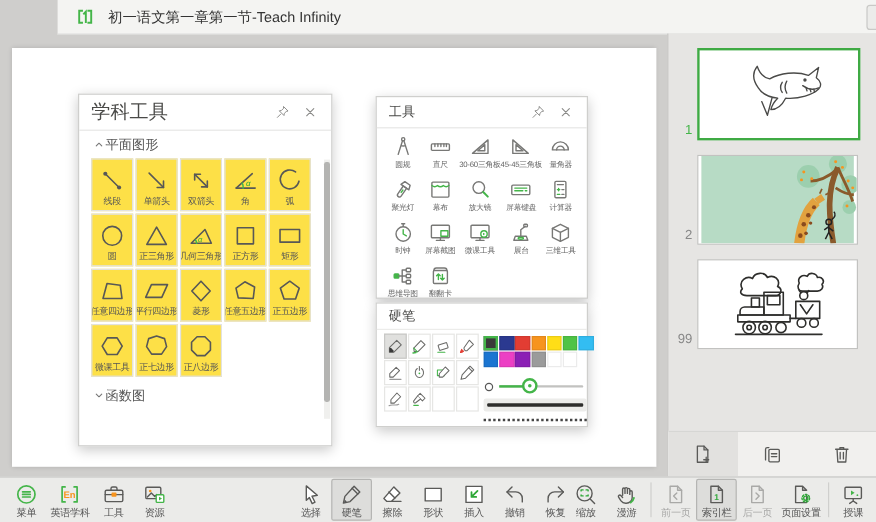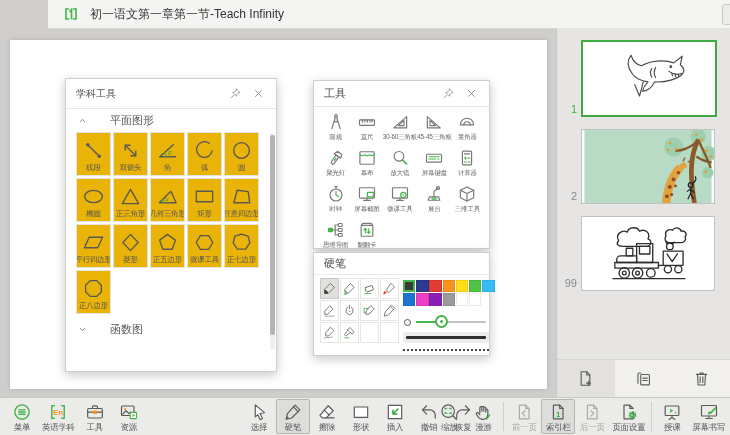--- a/index.html
+++ b/index.html
@@ -16,27 +16,27 @@
           display:flex;align-items:center;justify-content:center;font-size:12px;color:#555;cursor:default;}
   
   .canvas{position:absolute;left:10px;top:40px;width:537px;height:349px;background:#fff;
           box-shadow:0 0 4px rgba(0,0,0,.15);}
   
   .panel{position:absolute;background:#fff;border:1px solid #cfcfcd;box-shadow:0 3px 10px rgba(0,0,0,.22);}
   .subject-panel{left:65px;top:78px;width:210px;height:292px;}
   .tools-panel{left:313px;top:80px;width:175px;height:167px;}
   .pen-panel{left:313px;top:252px;width:175px;height:102px;}
   .panel-header{height:29px;display:flex;align-items:center;padding:0 10px;border-bottom:1px solid #e7e7e5;}
-  .panel-title{font-size:10px;color:#4a4a48;flex:1;}
+  .panel-title{font-size:16px;color:#4a4a48;flex:1;}
   .ph-ic{width:14px;height:14px;margin-left:9px;display:inline-flex;}
   .ph-ic svg{width:13px;height:13px;stroke:#8a8a88;}
-  .section-row{height:22px;display:flex;align-items:center;padding:0 11px;font-size:11px;color:#555;gap:22px;}
+  .section-row{height:22px;display:flex;align-items:center;padding:0 11px;font-size:11px;color:#555;gap:0;}
   .section-row svg{width:11px;height:11px;stroke:#777;}
   .shapes-grid{display:grid;grid-template-columns:repeat(5,35px);gap:2px;padding:1px 9px 0 10px;}
-  .shape-cell{height:42px;border:1px solid #e2e2e0;background:#eab308;display:flex;flex-direction:column;
+  .shape-cell{height:42px;border:1px solid #e2e2e0;background:#fde047;display:flex;flex-direction:column;
               align-items:center;justify-content:flex-end;overflow:hidden;}
   .shape-cell svg{width:23px;height:23px;stroke:#585856;flex:0 0 auto;margin:3px 0 1px 0;}
   .shape-label{font-size:7.5px;color:#555;white-space:nowrap;line-height:10px;padding-bottom:2px;
                letter-spacing:-.3px;}
   .fnrow{margin-top:4px;font-family:Liberation Mono, monospace;}
   .scrollbar{position:absolute;right:1px;top:54px;width:5px;height:216px;background:#f0f0ee;}
   .scroll-thumb{position:absolute;left:0;top:2px;width:5px;height:200px;background:#b4b4b2;border-radius:2px;}
   
   .tools-grid{display:grid;grid-template-columns:repeat(5,1fr);row-gap:3px;padding:5px 6px 0 6px;}
   .tool-item{display:flex;flex-direction:column;align-items:center;height:33px;overflow:visible;}
@@ -143,20 +143,27 @@
         <div class="shape-cell">
           <svg viewBox="0 0 24 24" fill="none" stroke="#6e6e6c" stroke-width="1.4" stroke-linecap="round" stroke-linejoin="round">
             <line x1="6" y1="6" x2="18" y2="18"></line>
             <circle cx="6" cy="6" r="1.8" fill="#585856" stroke="none"></circle>
             <circle cx="18" cy="18" r="1.8" fill="#585856" stroke="none"></circle>
           </svg>
           <div class="shape-label">线段</div>
         </div>
         <div class="shape-cell">
           <svg viewBox="0 0 24 24" fill="none" stroke="#6e6e6c" stroke-width="1.4" stroke-linecap="round" stroke-linejoin="round">
+            <line x1="5.5" y1="5.5" x2="18" y2="18"></line>
+            <path d="M12.5 18 H18 V12.5"></path>
+          </svg>
+          <div class="shape-label">单箭头</div>
+        </div>
+        <div class="shape-cell">
+          <svg viewBox="0 0 24 24" fill="none" stroke="#6e6e6c" stroke-width="1.4" stroke-linecap="round" stroke-linejoin="round">
             <line x1="6.5" y1="6.5" x2="17.5" y2="17.5"></line>
             <path d="M6.5 11.5 V6.5 H11.5 M12.5 17.5 H17.5 V12.5"></path>
           </svg>
           <div class="shape-label">双箭头</div>
         </div>
         <div class="shape-cell">
           <svg viewBox="0 0 24 24" fill="none" stroke="#6e6e6c" stroke-width="1.4" stroke-linecap="round" stroke-linejoin="round">
             <line x1="4" y1="18.5" x2="20.5" y2="18.5"></line>
             <line x1="4" y1="18.5" x2="18" y2="6"></line>
             <path d="M10 18.5 A6.5 6.5 0 0 0 9.2 14.2" stroke="#44b549"></path>
@@ -171,40 +178,40 @@
           <div class="shape-label">弧</div>
         </div>
         <div class="shape-cell">
           <svg viewBox="0 0 24 24" fill="none" stroke="#6e6e6c" stroke-width="1.4" stroke-linecap="round" stroke-linejoin="round">
             <circle cx="12" cy="12" r="8.2"></circle>
           </svg>
           <div class="shape-label">圆</div>
         </div>
         <div class="shape-cell">
           <svg viewBox="0 0 24 24" fill="none" stroke="#6e6e6c" stroke-width="1.4" stroke-linecap="round" stroke-linejoin="round">
-            <ellipse cx="12" cy="12" rx="9.2" ry="6.4"></ellipse>
-          </svg>
-          <div class="shape-label">椭圆</div>
-        </div>
-        <div class="shape-cell">
-          <svg viewBox="0 0 24 24" fill="none" stroke="#6e6e6c" stroke-width="1.4" stroke-linecap="round" stroke-linejoin="round">
             <path d="M12 4.5 L20.5 19.5 H3.5 Z"></path>
           </svg>
           <div class="shape-label">正三角形</div>
         </div>
         <div class="shape-cell">
           <svg viewBox="0 0 24 24" fill="none" stroke="#6e6e6c" stroke-width="1.4" stroke-linecap="round" stroke-linejoin="round">
             <path d="M3.5 18.5 H21 L15.5 6.5 Z"></path>
             <path d="M8.2 18.5 A4.5 4.5 0 0 0 7.2 15.7" stroke="#44b549"></path>
             <text x="9.5" y="17" font-size="6.5" font-style="italic" fill="#2fa838" stroke="none">α</text>
           </svg>
           <div class="shape-label">几何三角形</div>
         </div>
         <div class="shape-cell">
           <svg viewBox="0 0 24 24" fill="none" stroke="#6e6e6c" stroke-width="1.4" stroke-linecap="round" stroke-linejoin="round">
+            <rect x="5" y="5" width="14" height="14"></rect>
+          </svg>
+          <div class="shape-label">正方形</div>
+        </div>
+        <div class="shape-cell">
+          <svg viewBox="0 0 24 24" fill="none" stroke="#6e6e6c" stroke-width="1.4" stroke-linecap="round" stroke-linejoin="round">
             <rect x="3.5" y="6.5" width="17" height="11"></rect>
           </svg>
           <div class="shape-label">矩形</div>
         </div>
         <div class="shape-cell">
           <svg viewBox="0 0 24 24" fill="none" stroke="#6e6e6c" stroke-width="1.4" stroke-linecap="round" stroke-linejoin="round">
             <path d="M7.5 5.5 L19 7 L20.5 18.5 H4 Z"></path>
           </svg>
           <div class="shape-label">任意四边形</div>
         </div>
@@ -212,20 +219,26 @@
           <svg viewBox="0 0 24 24" fill="none" stroke="#6e6e6c" stroke-width="1.4" stroke-linecap="round" stroke-linejoin="round">
             <path d="M7.5 6.5 H21.5 L16.5 17.5 H2.5 Z"></path>
           </svg>
           <div class="shape-label">平行四边形</div>
         </div>
         <div class="shape-cell">
           <svg viewBox="0 0 24 24" fill="none" stroke="#6e6e6c" stroke-width="1.4" stroke-linecap="round" stroke-linejoin="round">
             <path d="M12 3.5 L20 12 L12 20.5 L4 12 Z"></path>
           </svg>
           <div class="shape-label">菱形</div>
+        </div>
+        <div class="shape-cell">
+          <svg viewBox="0 0 24 24" fill="none" stroke="#6e6e6c" stroke-width="1.4" stroke-linecap="round" stroke-linejoin="round">
+            <path d="M11.5 4 L20 8.5 L18.8 18.5 L5.8 18 L3.8 9.5 Z"></path>
+          </svg>
+          <div class="shape-label">任意五边形</div>
         </div>
         <div class="shape-cell">
           <svg viewBox="0 0 24 24" fill="none" stroke="#6e6e6c" stroke-width="1.4" stroke-linecap="round" stroke-linejoin="round">
             <path d="M12 3.5 L20.2 9.5 L17 19 H7 L3.8 9.5 Z"></path>
           </svg>
           <div class="shape-label">正五边形</div>
         </div>
         <div class="shape-cell">
           <svg viewBox="0 0 24 24" fill="none" stroke="#6e6e6c" stroke-width="1.4" stroke-linecap="round" stroke-linejoin="round">
             <path d="M7.7 4.8 H16.3 L20.7 12 L16.3 19.2 H7.7 L3.3 12 Z"></path>
@@ -761,25 +774,16 @@
         <div class="tb-div"></div>
         <div class="tb-btn">
           <svg viewBox="0 0 24 24" fill="none" stroke="#6e6e6c" stroke-width="1.4" stroke-linecap="round" stroke-linejoin="round">
             <rect x="3.8" y="4.8" width="16.4" height="11.4" rx="1"></rect>
             <path d="M12 16.2 v2.4 M8.5 21 l3.5 -2.4 3.5 2.4"></path>
             <path d="M9.8 8 l3.6 2.4 -3.6 2.4 z" fill="#44b549" stroke="none"></path>
             <circle cx="16.2" cy="12.8" r="0.9" fill="#44b549" stroke="none"></circle>
           </svg>
           <div class="tb-label">授课</div>
         </div>
-        <div class="tb-btn">
-          <svg viewBox="0 0 24 24" fill="none" stroke="#6e6e6c" stroke-width="1.4" stroke-linecap="round" stroke-linejoin="round">
-            <rect x="3" y="4.2" width="18" height="12.6" rx="1"></rect>
-            <path d="M12 16.8 v3 M8 19.8 h8"></path>
-            <path d="M14 13 l6 -6" stroke="#44b549" stroke-width="2"></path>
-            <path d="M13.6 13.4 l-2.2 .8 .8 -2.2 z" fill="#44b549" stroke="#44b549"></path>
-          </svg>
-          <div class="tb-label">屏幕书写</div>
-        </div>
       </div>
   </div>
 
 </div>
 
 </body></html>

